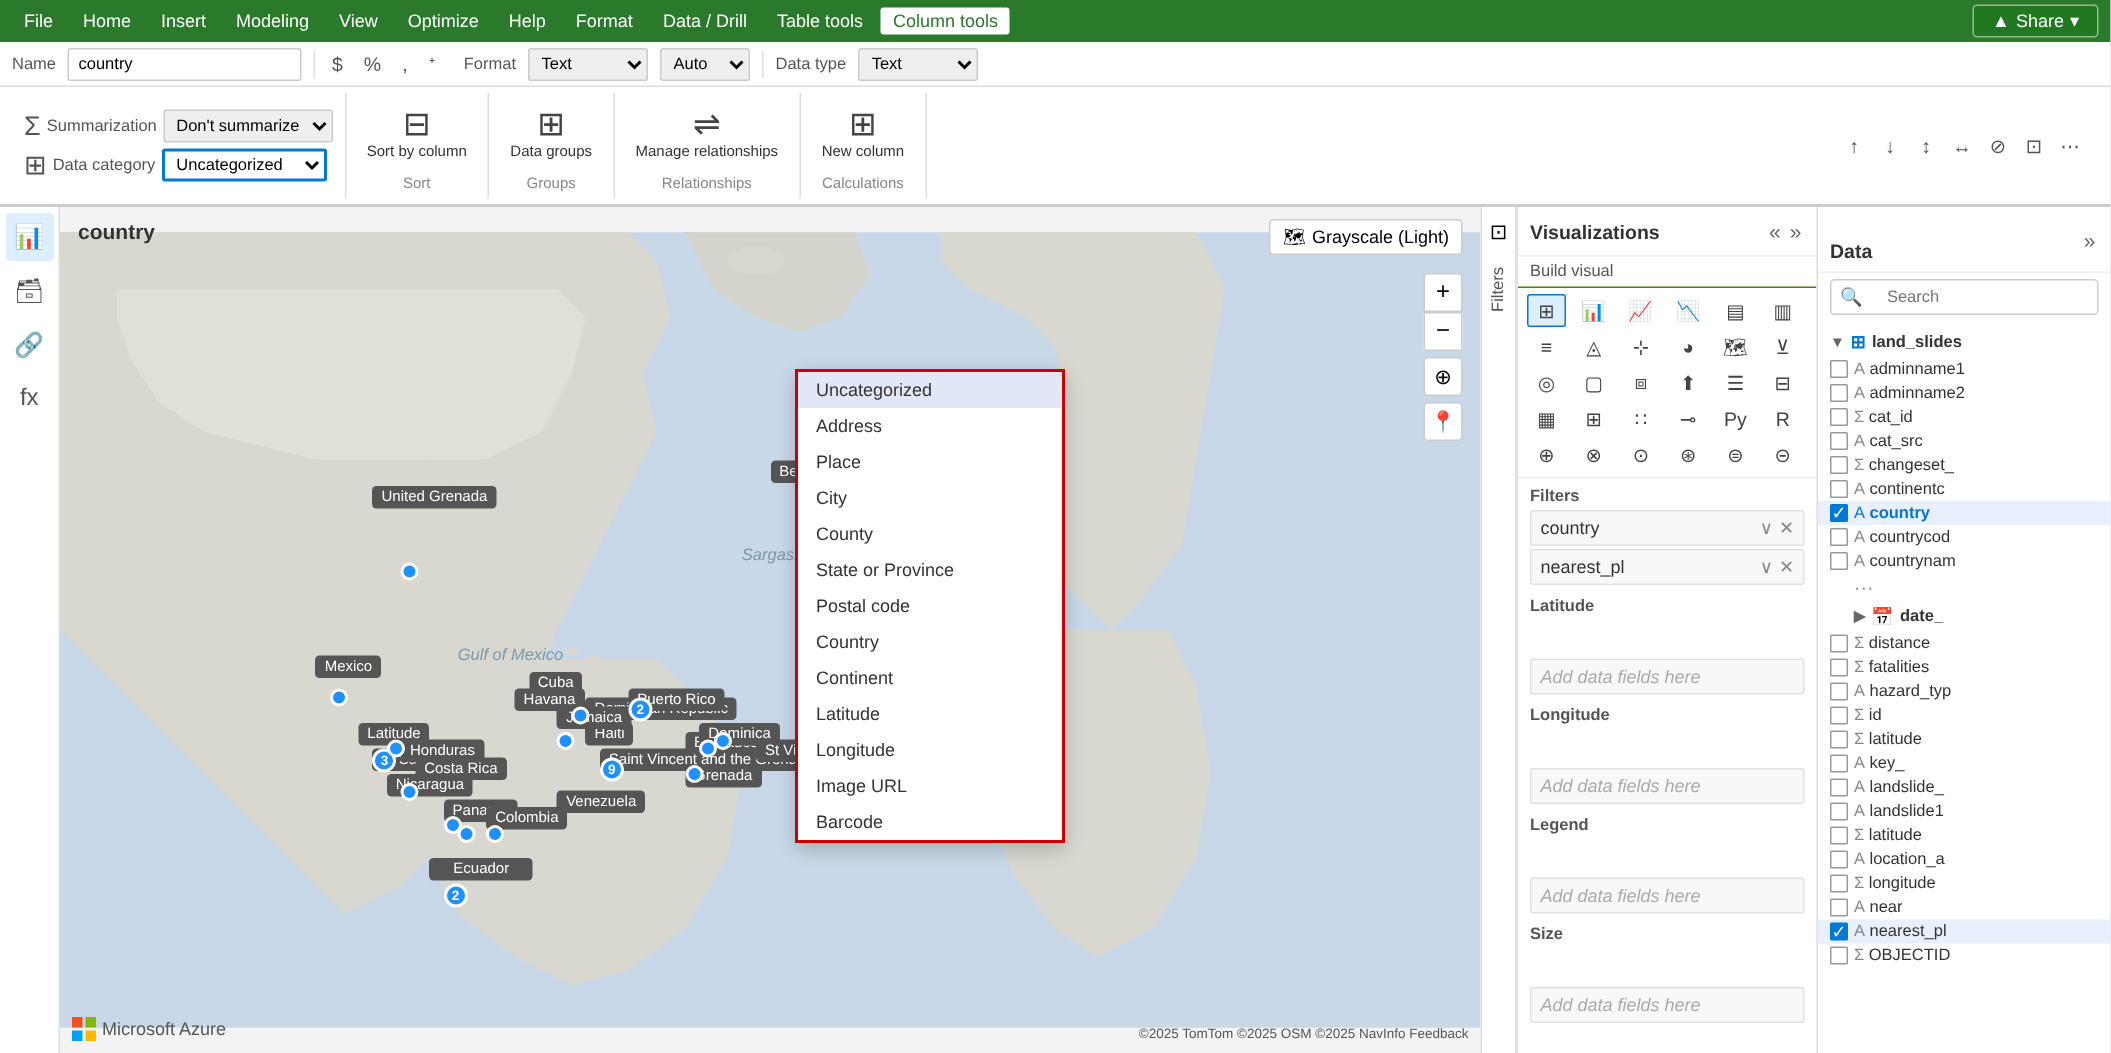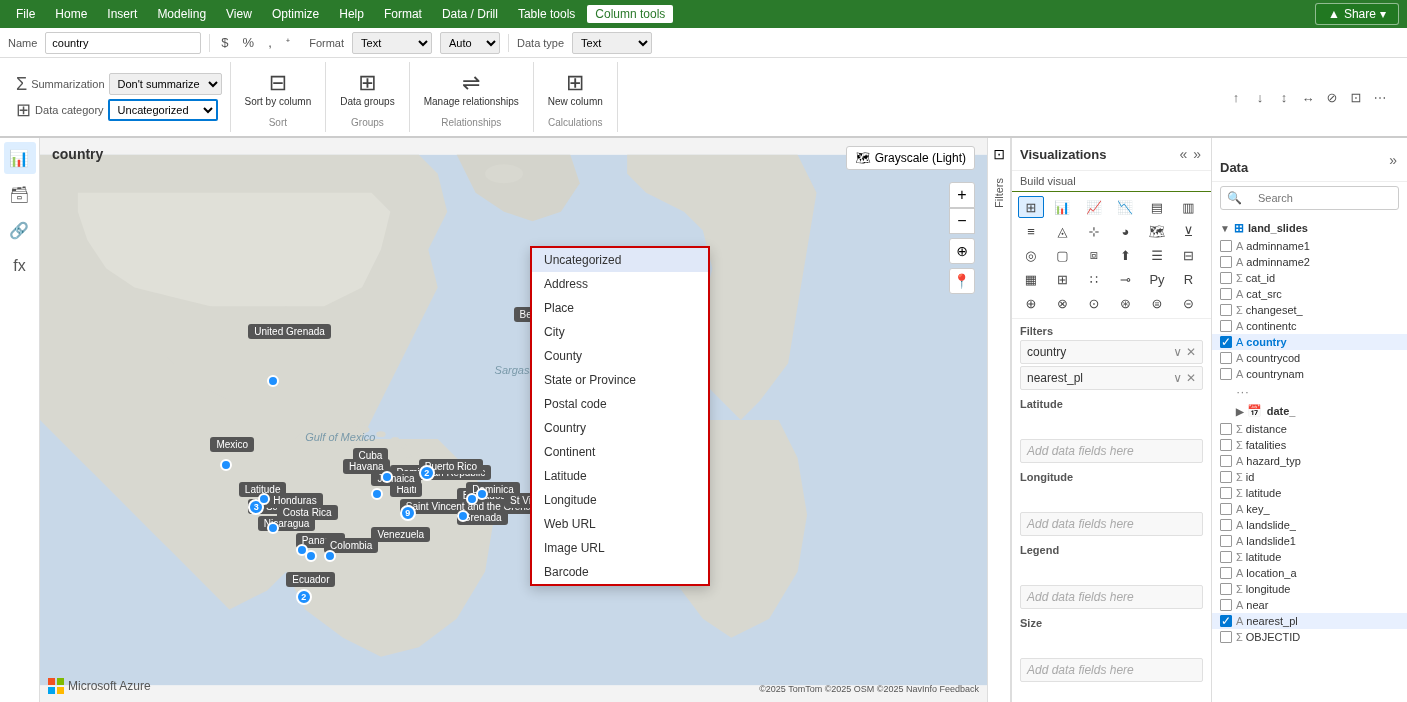--- a/index.html
+++ b/index.html
@@ -277,21 +277,21 @@
     <div style="position:absolute;left:24%;top:68%;width:12px;height:12px;background:#1e90ff;border-radius:50%;border:2px solid white;z-index:6;"></div>
 
     <div style="position:absolute;left:27%;top:70%;background:#555;color:white;padding:2px 6px;border-radius:3px;font-size:10px;white-space:nowrap;z-index:5;">Panama</div>
     <div style="position:absolute;left:27%;top:72%;width:12px;height:12px;background:#1e90ff;border-radius:50%;border:2px solid white;z-index:6;"></div>
 
     <div style="position:absolute;left:30%;top:71%;background:#555;color:white;padding:2px 6px;border-radius:3px;font-size:10px;white-space:nowrap;z-index:5;">Colombia</div>
     <div style="position:absolute;left:30%;top:73%;width:12px;height:12px;background:#1e90ff;border-radius:50%;border:2px solid white;z-index:6;"></div>
 
     <div style="position:absolute;left:35%;top:69%;background:#555;color:white;padding:2px 6px;border-radius:3px;font-size:10px;white-space:nowrap;z-index:5;">Venezuela</div>
 
-    <div style="position:absolute;left:26%;top:77%;background:#555;color:white;padding:2px 6px;border-radius:3px;font-size:10px;white-space:nowrap;z-index:5;">Ecuador</div>
+    <div style="position:absolute;left:26%;top:77%;background:#555;color:white;padding:2px 16px;border-radius:3px;font-size:10px;white-space:nowrap;z-index:5;">Ecuador</div>
     <div style="position:absolute;left:27%;top:80%;width:16px;height:16px;background:#1e90ff;border-radius:50%;border:2px solid white;z-index:6;display:flex;align-items:center;justify-content:center;font-size:9px;color:white;font-weight:bold;">2</div>
 
     <div style="position:absolute;left:28%;top:73%;width:12px;height:12px;background:#1e90ff;border-radius:50%;border:2px solid white;z-index:6;"></div>
 
     <div style="position:absolute;left:33%;top:55%;background:#555;color:white;padding:2px 6px;border-radius:3px;font-size:10px;white-space:nowrap;z-index:5;">Cuba</div>
     <div style="position:absolute;left:32%;top:57%;background:#555;color:white;padding:2px 6px;border-radius:3px;font-size:10px;white-space:nowrap;z-index:5;">Havana</div>
 
     <div style="position:absolute;left:37%;top:58%;background:#555;color:white;padding:2px 6px;border-radius:3px;font-size:10px;white-space:nowrap;z-index:5;">Dominican Republic</div>
 
     <div style="position:absolute;left:36%;top:59%;width:12px;height:12px;background:#1e90ff;border-radius:50%;border:2px solid white;z-index:6;"></div>
@@ -343,21 +343,20 @@
       <div class="dropdown-item">Address</div>
       <div class="dropdown-item">Place</div>
       <div class="dropdown-item">City</div>
       <div class="dropdown-item">County</div>
       <div class="dropdown-item">State or Province</div>
       <div class="dropdown-item">Postal code</div>
       <div class="dropdown-item">Country</div>
       <div class="dropdown-item">Continent</div>
       <div class="dropdown-item">Latitude</div>
       <div class="dropdown-item">Longitude</div>
-      <div class="dropdown-item">Web URL</div>
       <div class="dropdown-item">Image URL</div>
       <div class="dropdown-item">Barcode</div>
     </div>
   </div>
 
   <div class="filters-sidebar">
     <div style="font-size:14px;cursor:pointer;">⊡</div>
     <div class="filters-label">Filters</div>
   </div>
 

